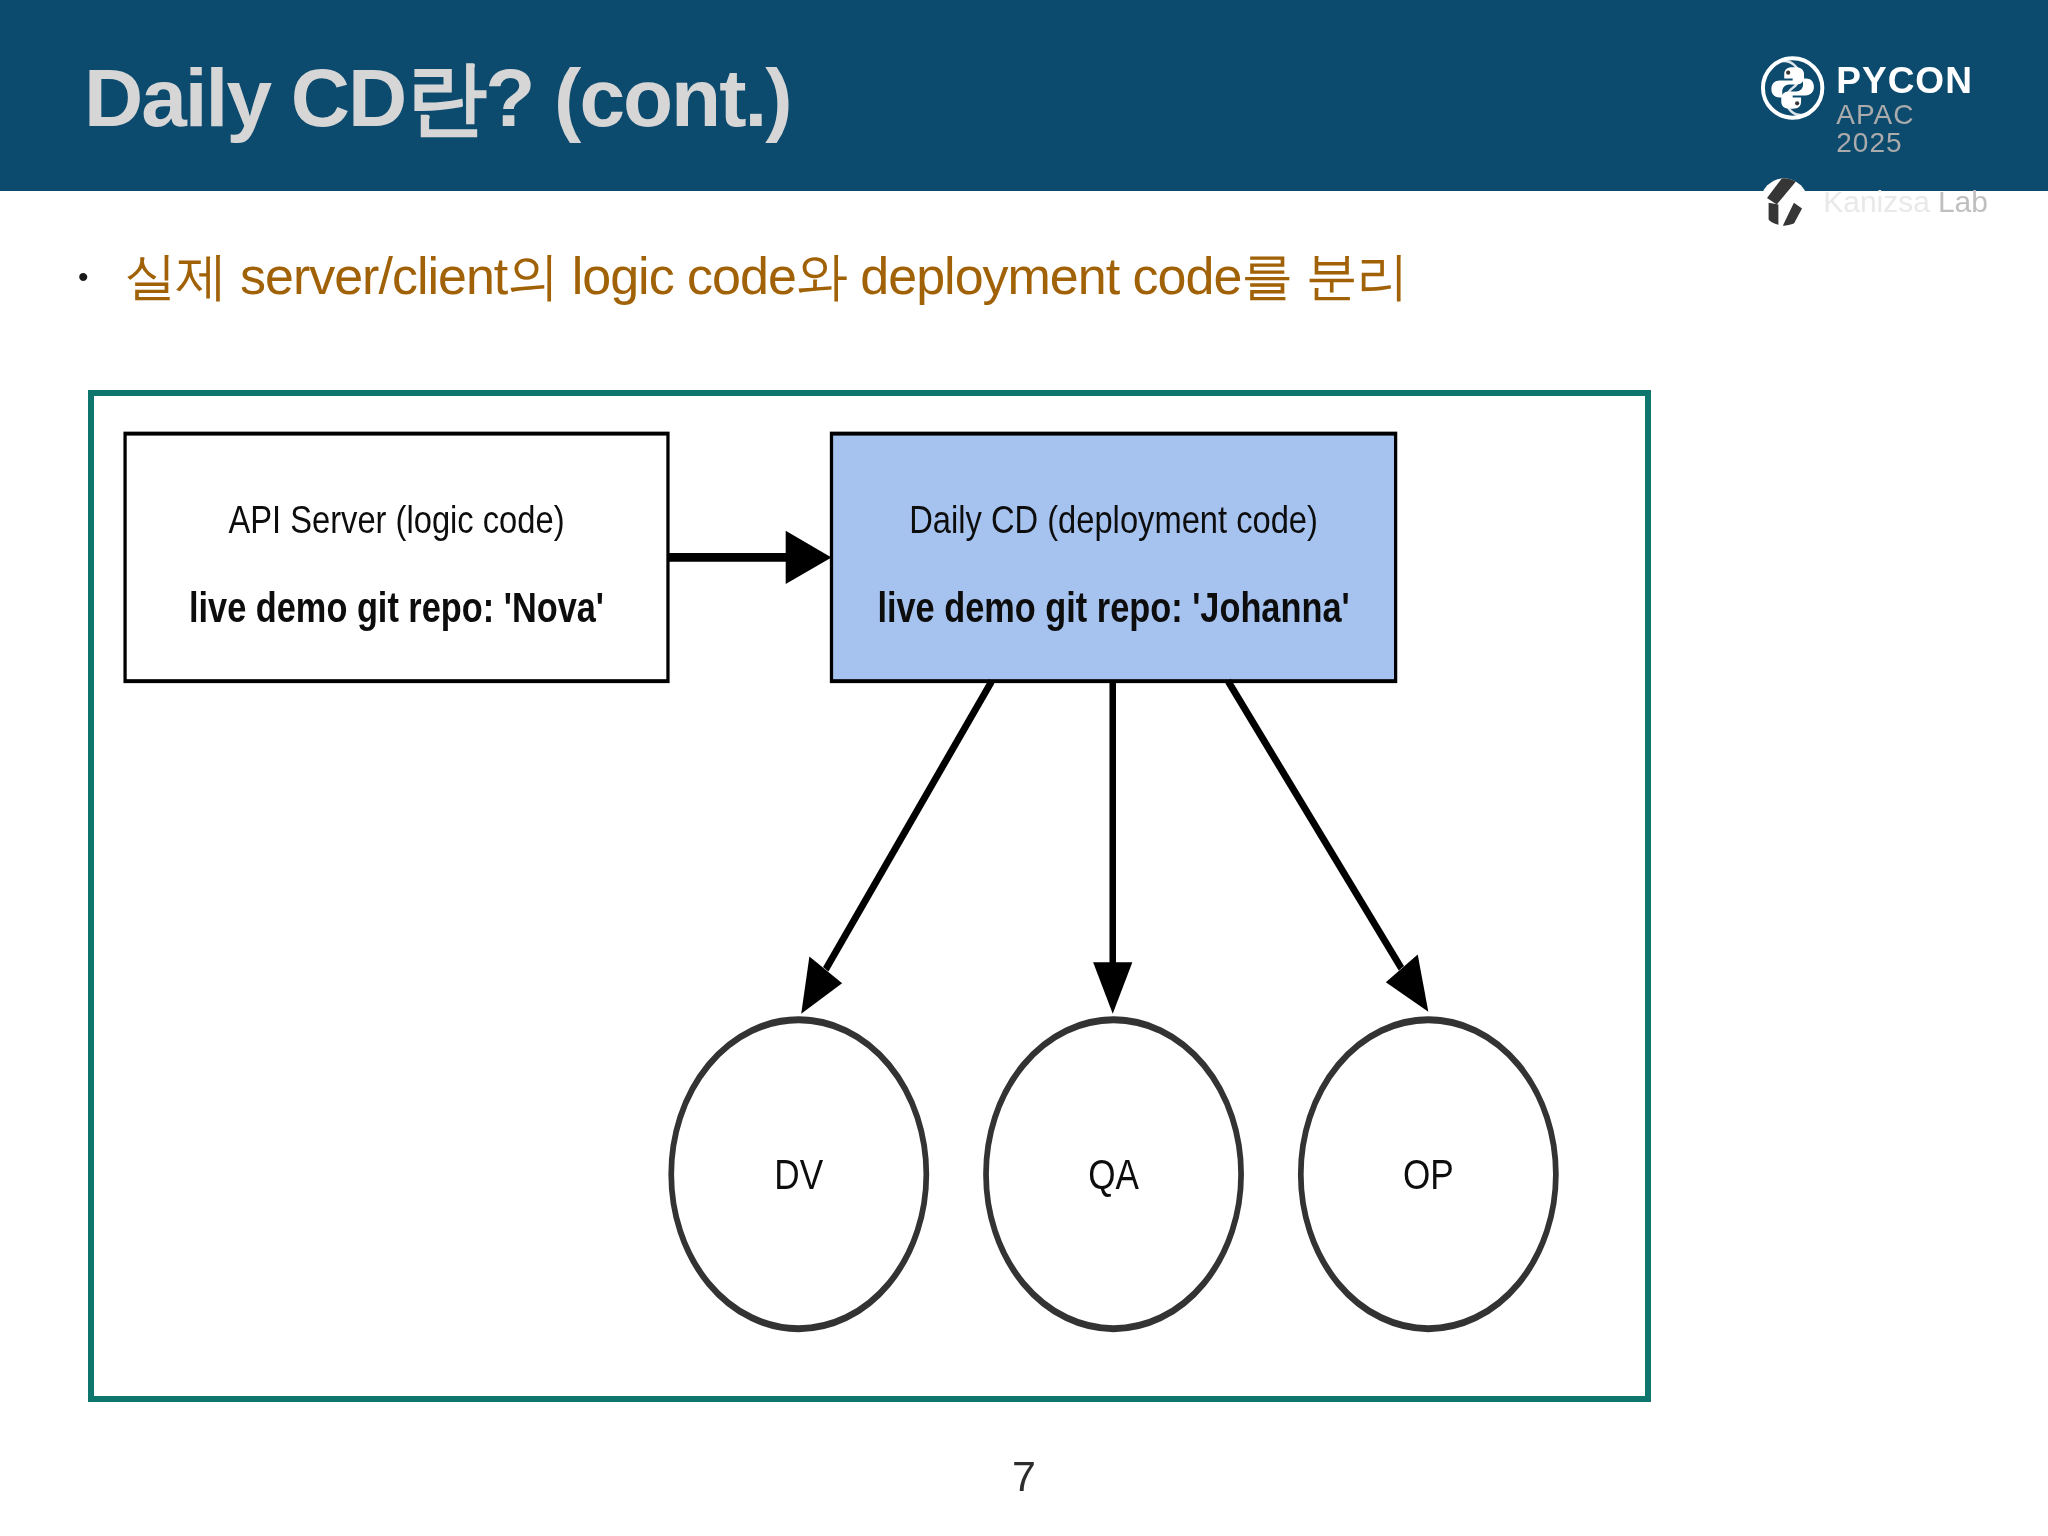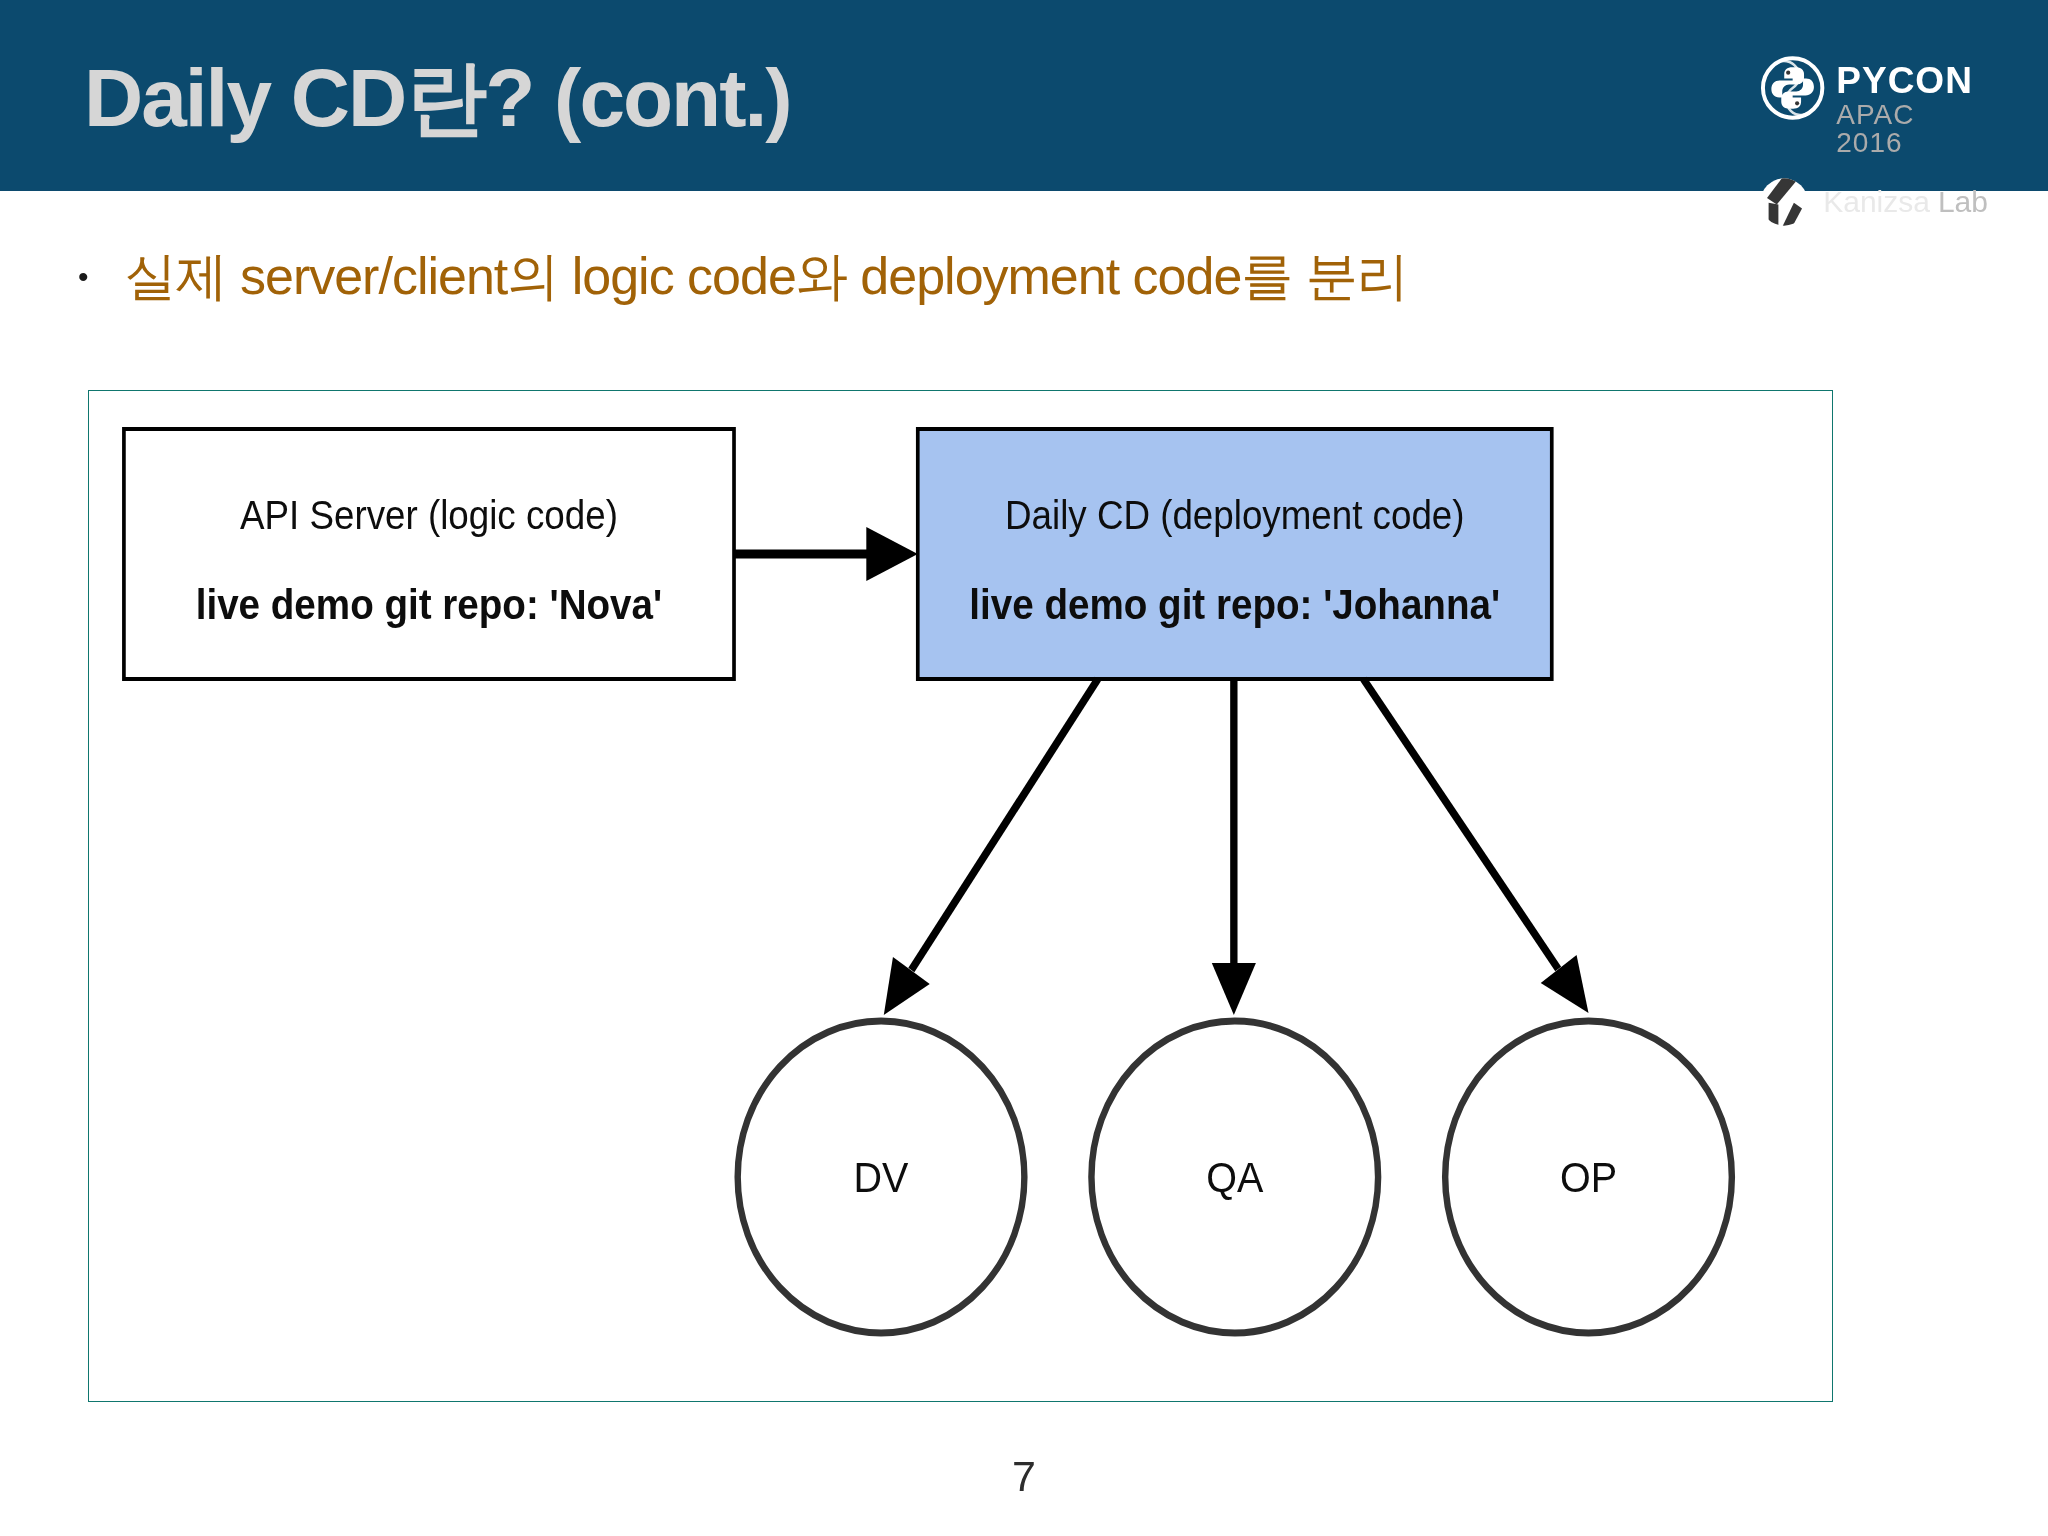--- a/index.html
+++ b/index.html
@@ -78,22 +78,22 @@
     font-size: 52px;
     color: #a16207;
     letter-spacing: -1px;
     white-space: nowrap;
   }
 
   
   .diagram {
     position: absolute;
     left: 88px; top: 390px;
-    width: 1745px; height: 1012px;
-    border: 1px solid #0f766e;
+    width: 1563px; height: 1012px;
+    border: 6px solid #0f766e;
     background: #ffffff;
   }
   .diagram svg { display: block; width: 100%; height: 100%; }
   .diagram text {
     font-family: "Liberation Sans", "DejaVu Sans", sans-serif;
     fill: #0d0d0d;
   }
   .box-title { font-size: 40px; }
   .box-subtitle { font-size: 42px; font-weight: bold; }
   .node-label { font-size: 43px; }
@@ -124,21 +124,21 @@
           <path d="M35,9 A15,15 0 0 1 35,39 A15,15 0 0 0 35,69" fill="none" stroke="#ffffff" stroke-width="2.5" transform="rotate(-35 35 39)" opacity="0.85"></path>
           <g>
             <path d="M34.5,18 c-5,0 -8,2.5 -8,7 v4.5 h8.5 v2 h-13 c-5,0 -8.5,3.5 -8.5,8.5 c0,5 3,8.5 8,8.5 h3 v-6 c0,-4 3,-7 7,-7 h8 c4,0 7,-3 7,-7 v-3.5 c0,-4.5 -3.5,-7 -8,-7 z" fill="#ffffff"></path>
             <circle cx="30.5" cy="23.5" r="2.1" fill="#363636"></circle>
             <path d="M35.5,60 c5,0 8,-2.5 8,-7 v-4.5 h-8.5 v-2 h13 c5,0 8.5,-3.5 8.5,-8.5 c0,-5 -3,-8.5 -8,-8.5 h-3 v6 c0,4 -3,7 -7,7 h-8 c-4,0 -7,3 -7,7 v3.5 c0,4.5 3.5,7 8,7 z" fill="#ffffff"></path>
             <circle cx="39.5" cy="54.5" r="2.1" fill="#363636"></circle>
           </g>
         </svg>
         <div class="pycon-text">
           <div class="pycon-wordmark">PYCON</div>
-          <div class="pycon-subtitle">APAC 2016</div>
+          <div class="pycon-subtitle">APAC 2025</div>
         </div>
       </div>
 
       <div class="logo-row kanizsa">
         <svg width="62" height="62" viewBox="0 0 64 64">
           <defs>
             <clipPath id="kclip">
                 <circle cx="32" cy="32" r="29"></circle>
               </clipPath>
           </defs>

